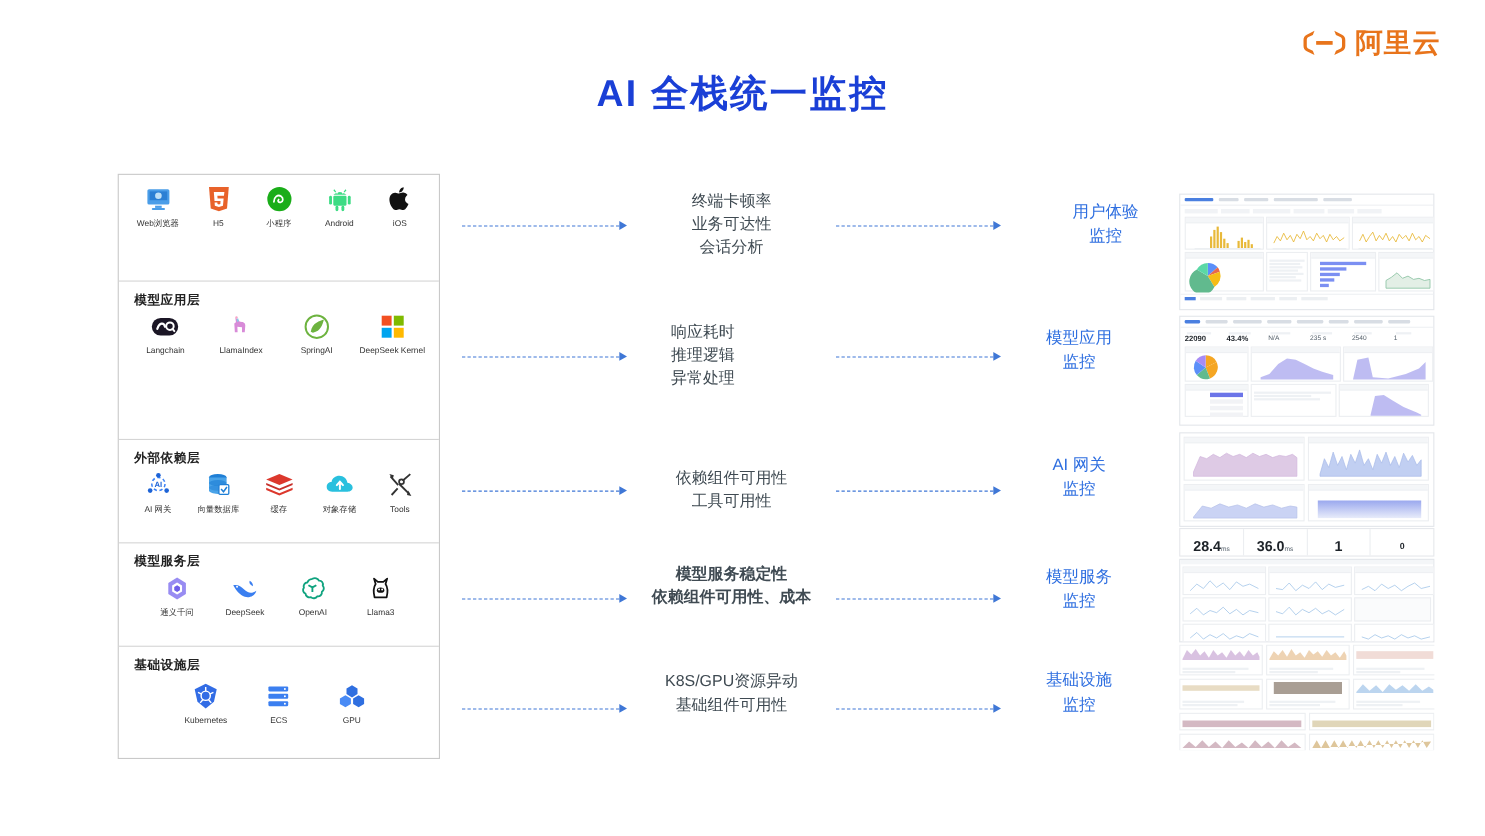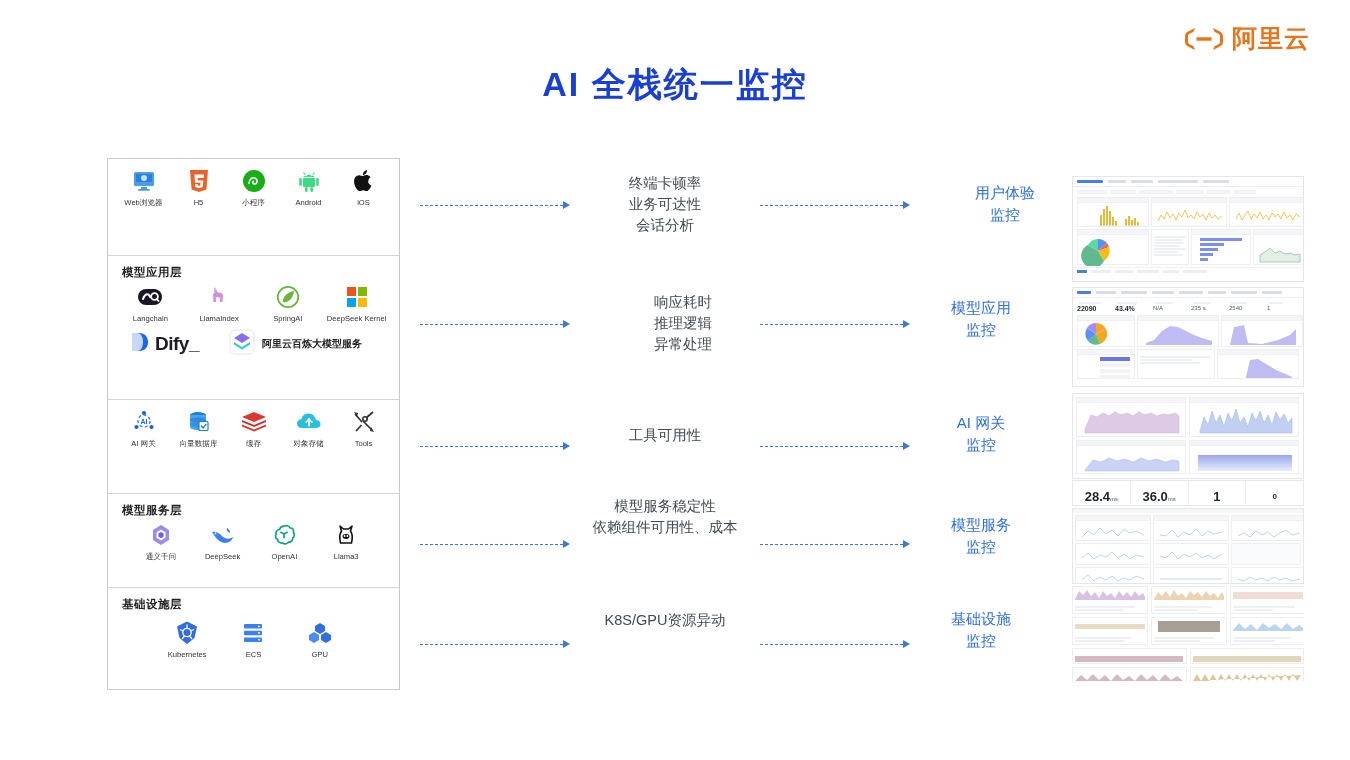--- a/index.html
+++ b/index.html
@@ -177,44 +177,24 @@
           <svg width="22" height="22" viewBox="0 0 22 22">
             <rect x="1" y="1" width="9" height="9" fill="#F25022"></rect>
             <rect x="12" y="1" width="9" height="9" fill="#7FBA00"></rect>
             <rect x="1" y="12" width="9" height="9" fill="#00A4EF"></rect>
             <rect x="12" y="12" width="9" height="9" fill="#FFB900"></rect>
           </svg>
         </span>
         <span class="lbl">DeepSeek Kernel</span>
       </div>
     </div>
-    <div class="row2">
-      <div class="dify">
-        <span class="ico">
-          <svg width="20" height="22" viewBox="0 0 20 22">
-            <path d="M2 2 L9 2 C15 2 18 6 18 11 C18 16 15 20 9 20 L2 20 Z" fill="#1c64f2"></path>
-            <path d="M2 2 L7 2 C11 2 13 6 13 11 C13 16 11 20 7 20 L2 20 Z" fill="#fff" opacity="0.75"></path>
-          </svg>
-        </span>
-        <span class="dify-txt">Dify_</span>
-      </div>
-      <div class="bailian">
-        <span class="ico">
-          <svg width="26" height="26" viewBox="0 0 26 26">
-            <rect x="1" y="1" width="24" height="24" rx="5" fill="#fff" stroke="#e4e6ea"></rect>
-            <path d="M13 4 L21 9 L13 14 L5 9 Z" fill="#8a6ff0"></path>
-            <path d="M5 13 L13 18 L21 13 L21 15.5 L13 20.5 L5 15.5 Z" fill="#33c9d6"></path>
-          </svg>
-        </span>
-        <span class="bailian-txt">阿里云百炼大模型服务</span>
-      </div>
-    </div>
   </div>
 
   <div class="layer l3">
+    <div class="layer-title">外部依赖层</div>
     <div class="row">
       <div class="cell">
         <span class="ico">
           <svg width="26" height="24" viewBox="0 0 26 24">
             <circle cx="13" cy="11" r="6" fill="none" stroke="#3b82f6" stroke-width="1.4" stroke-dasharray="3 2.4"></circle>
             <text x="13" y="14" font-size="7" fill="#1d63d6" text-anchor="middle" font-family="Liberation Sans, sans-serif" font-weight="bold">AI</text>
             <circle cx="13" cy="3" r="2.1" fill="#1d63d6"></circle>
             <circle cx="5.5" cy="17" r="2.1" fill="#1d63d6"></circle>
             <circle cx="20.5" cy="17" r="2.1" fill="#1d63d6"></circle>
           </svg>
@@ -402,34 +382,36 @@
 <div class="arrow" style="left:760px;top:640px;width:150px;">
   <div class="line" style="width:143px;"></div>
     <div class="head" style="left:143px;"></div>
   </div>
 
 <div class="mid" style="left:550px;top:173px;">
   <div>终端卡顿率</div>
   <div>业务可达性</div>
   <div>会话分析</div>
 </div>
-<div class="mid" style="left:568px;top:292px;">
+<div class="mid" style="left:524px;top:292px;">
   <div>响应耗时</div>
   <div>推理逻辑</div>
   <div>异常处理</div>
 </div>
 <div class="mid" style="left:550px;top:425px;">
+  <div>依赖组件可用性</div>
   <div>工具可用性</div>
 </div>
-<div class="mid" style="left:550px;top:496px;">
+<div class="mid" style="left:550px;top:512px;font-weight:bold;">
   <div>模型服务稳定性</div>
   <div>依赖组件可用性、成本</div>
 </div>
 <div class="mid" style="left:550px;top:610px;">
   <div>K8S/GPU资源异动</div>
+  <div>基础组件可用性</div>
 </div>
 
 <div class="blue" style="left:935px;top:182px;">
   <div>用户体验</div>
   <div>监控</div>
 </div>
 <div class="blue" style="left:911px;top:297px;">
   <div>模型应用</div>
   <div>监控</div>
 </div>

